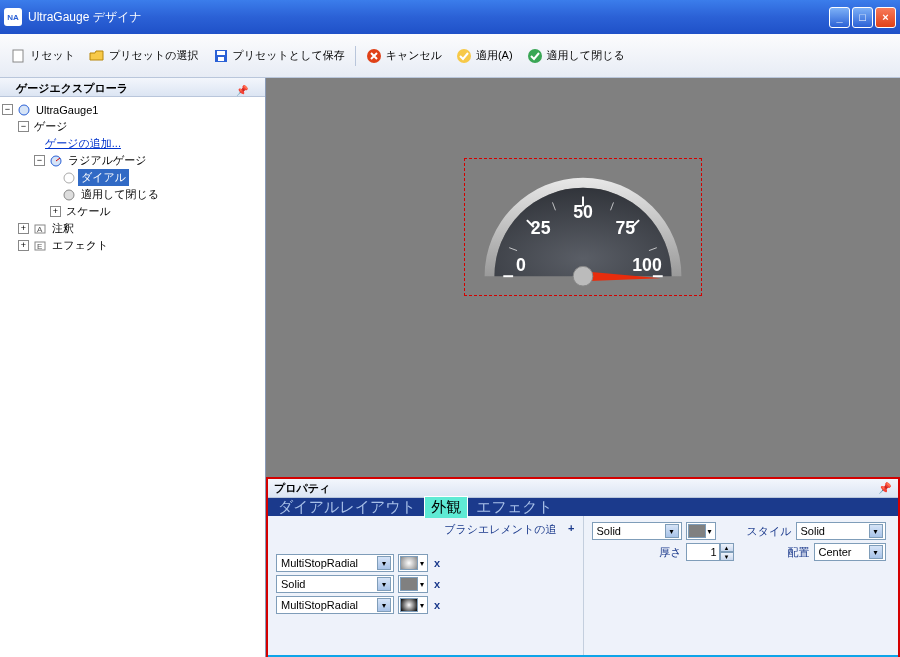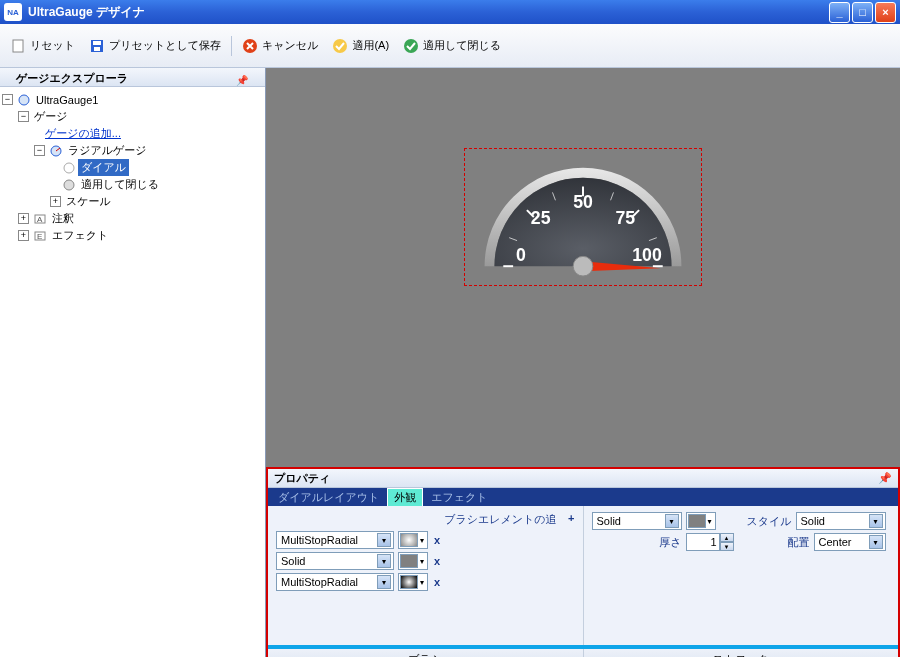--- a/index.html
+++ b/index.html
@@ -1,21 +1,21 @@
 <!DOCTYPE html>
 <html><head>
 <meta charset="utf-8">
 <style>
 * { box-sizing: border-box; margin: 0; padding: 0; }
 body { font-family: "MS UI Gothic", "Meiryo", sans-serif; font-size: 11px; background: #fff; }
 
 
-.titlebar { height: 24px; background: linear-gradient(to bottom, #3b7deb 0%, #2b61d6 50%, #1f51c8 100%); display: flex; align-items: center; padding: 0 4px; color: #fff; }
+.titlebar { height: 34px; background: linear-gradient(to bottom, #3b7deb 0%, #2b61d6 50%, #1f51c8 100%); display: flex; align-items: center; padding: 0 4px; color: #fff; }
 .titlebar .app-icon { width: 18px; height: 18px; background: #fff; border-radius: 3px; display: flex; align-items: center; justify-content: center; font-size: 8px; color: #2b61d6; font-weight: bold; margin-right: 6px; }
-.titlebar .title { font-weight: bold; font-size: 12px; flex: 1; }
+.titlebar .title { font-weight: normal; font-size: 12px; flex: 1; }
 .titlebar .win-buttons { display: flex; gap: 2px; }
 .titlebar .win-btn { width: 21px; height: 21px; border-radius: 3px; display: flex; align-items: center; justify-content: center; font-weight: bold; }
 .win-min, .win-max { background: linear-gradient(to bottom, #7db1f7, #2b61d6); border: 1px solid #fff; color: #fff; }
 .win-close { background: linear-gradient(to bottom, #f87b5a, #e04118); border: 1px solid #fff; color: #fff; }
 
 
 .toolbar { height: 44px; background: linear-gradient(to bottom, #fcfcfd, #e7ecf5); border-bottom: 1px solid #b9c6db; display: flex; align-items: center; padding: 0 4px; gap: 2px; }
 .tb-btn { display: flex; align-items: center; gap: 4px; padding: 3px 6px; border-radius: 2px; cursor: pointer; }
 .tb-icon { width: 16px; height: 16px; display: flex; align-items: center; justify-content: center; }
 .tb-sep { width: 1px; height: 20px; background: #b9c6db; margin: 0 2px; }
@@ -38,27 +38,27 @@
 
 .right-panel { flex: 1; display: flex; flex-direction: column; }
 .canvas-area { flex: 1; background: #808080; display: flex; align-items: flex-start; justify-content: center; padding-top: 80px; }
 .gauge-box { width: 238px; height: 138px; border: 1px dashed #d40000; padding: 6px; position: relative; }
 .gauge-svg { width: 100%; height: 100%; }
 
 
 .props-panel { height: 200px; border: 2px solid #d40000; display: flex; flex-direction: column; background: #eef2fa; }
 .props-header { height: 19px; background: linear-gradient(to bottom, #f3f6fc, #dce5f3); border-bottom: 1px solid #b9c6db; display: flex; align-items: center; padding: 0 6px; font-weight: bold; }
 .tabs-row { height: 18px; background: #1b3a8c; display: flex; align-items: center; padding: 0 4px; gap: 2px; }
-.tab { padding: 1px 6px; color: #a8c0e8; font-size: 11px; cursor: pointer; }
+.tab { padding: 1px 6px; color: #a8c0e8; font-size: 15px; cursor: pointer; }
 .tab.active { background: #5eead4; color: #000; border: 1px solid #fff; border-bottom: none; }
 
 .props-body { flex: 1; display: flex; }
 .props-col { flex: 1; padding: 6px 8px; position: relative; }
 .props-col + .props-col { border-left: 1px solid #c4cfde; }
-.props-section-title { color: #1b3a8c; text-align: right; padding-right: 18px; margin-bottom: 4px; }
+.props-section-title { color: #1b3a8c; text-align: right; padding-right: 18px; margin-bottom: 17px; }
 .plus-btn { position: absolute; top: 6px; right: 8px; color: #1b3a8c; font-weight: bold; cursor: pointer; }
 .prop-row { display: flex; align-items: center; gap: 4px; margin-bottom: 3px; }
 .dropdown { height: 18px; border: 1px solid #7f9db9; background: #fff; display: flex; align-items: center; padding: 0 2px 0 4px; font-size: 11px; }
 .dropdown .dd-arrow { margin-left: auto; width: 14px; height: 14px; background: linear-gradient(to bottom, #d6e4f7, #a8c3e8); border: 1px solid #7f9db9; display: flex; align-items: center; justify-content: center; font-size: 8px; }
 .color-swatch { width: 18px; height: 14px; border: 1px solid #7f9db9; display: inline-block; }
 .color-btn { display: flex; align-items: center; border: 1px solid #7f9db9; height: 18px; background: #fff; padding: 1px; }
 .x-btn { color: #1b3a8c; font-weight: bold; cursor: pointer; padding: 0 2px; }
 .label-cell { text-align: right; color: #1b3a8c; width: 48px; }
 .spinner { display: flex; align-items: center; }
 .spinner input { width: 34px; height: 18px; border: 1px solid #7f9db9; text-align: right; padding-right: 2px; font-size: 11px; }
@@ -83,20 +83,28 @@
 </div>
 
 <div class="toolbar">
   <div class="tb-btn">
     <span class="tb-icon">
         <svg width="14" height="14">
           <rect x="2" y="1" width="10" height="12" fill="#fff" stroke="#888"></rect>
         </svg>
       </span>
     <span>リセット</span>
+  </div>
+  <div class="tb-btn">
+    <span class="tb-icon">
+        <svg width="16" height="14">
+          <path d="M1 4 h5 l1 -2 h7 v9 h-13 z" fill="#f7c948" stroke="#b8860b"></path>
+        </svg>
+      </span>
+    <span>プリセットの選択</span>
   </div>
   <div class="tb-btn">
     <span class="tb-icon">
         <svg width="14" height="14">
           <rect x="1" y="1" width="12" height="12" fill="#2b61d6"></rect>
           <rect x="3" y="2" width="8" height="4" fill="#fff"></rect>
           <rect x="4" y="8" width="6" height="4" fill="#fff"></rect>
         </svg>
       </span>
     <span>プリセットとして保存</span>

